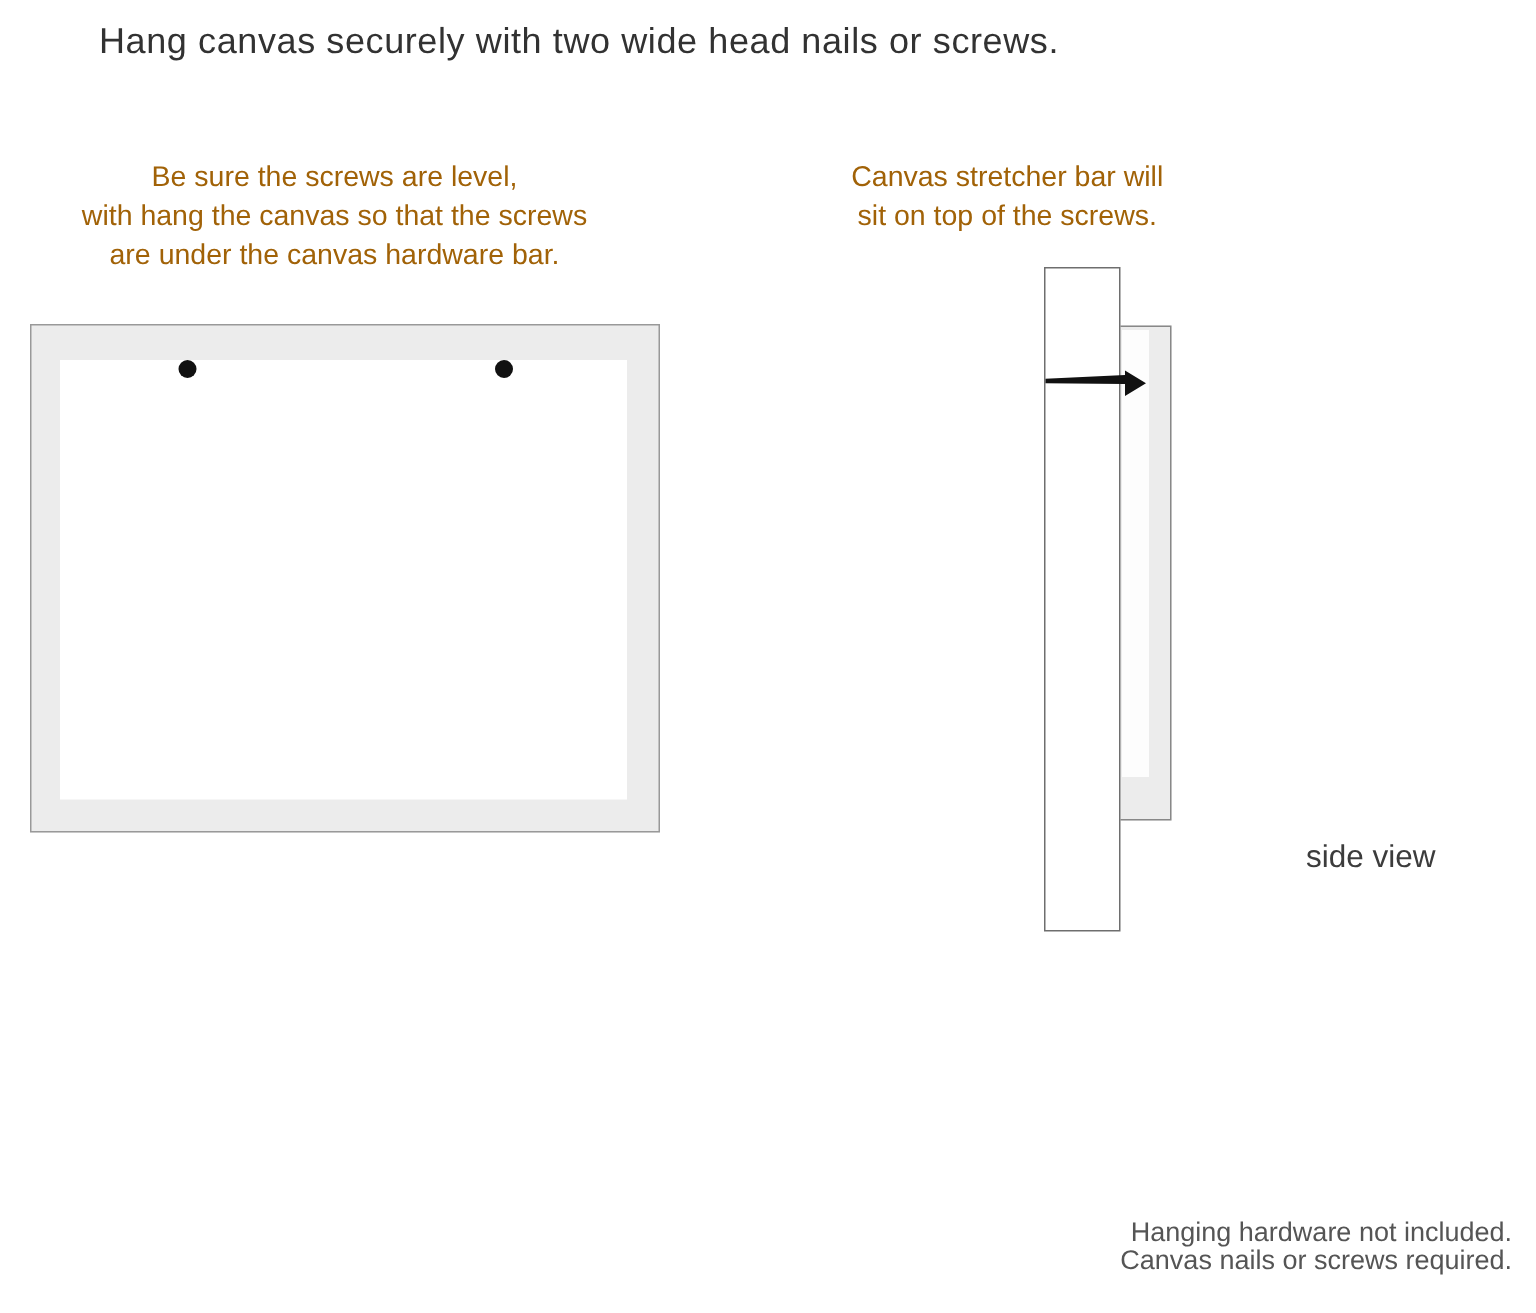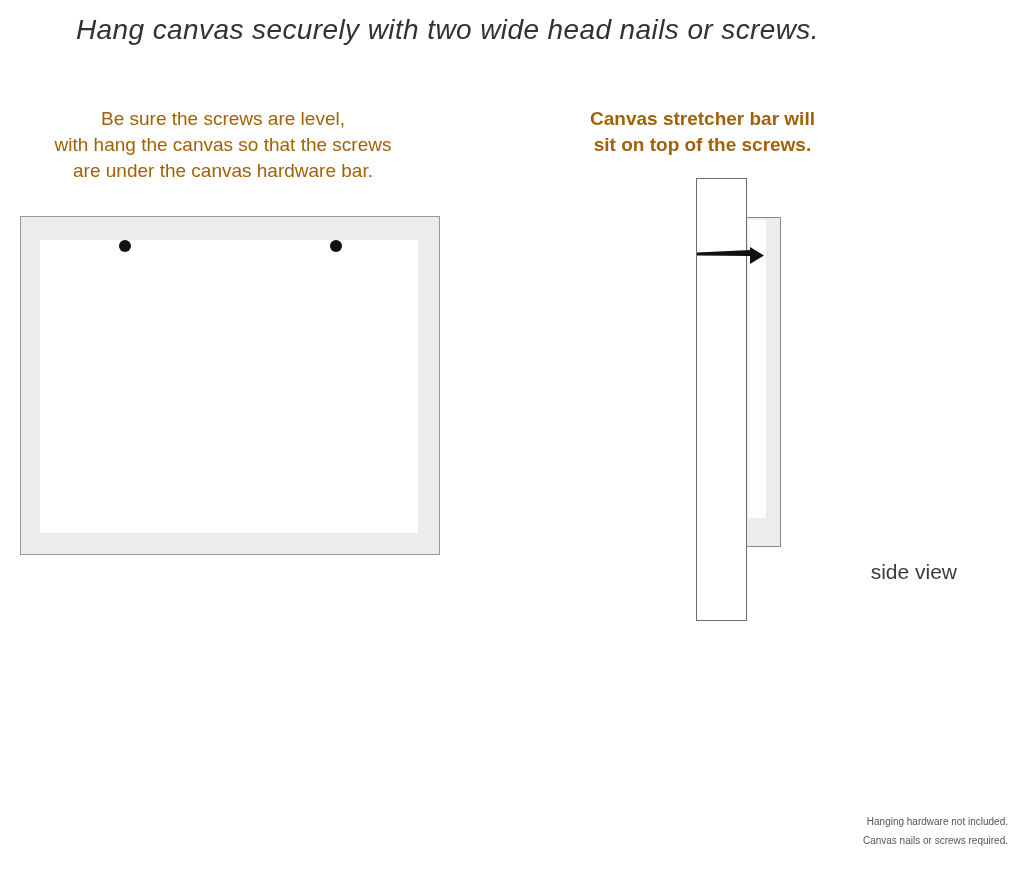--- a/index.html
+++ b/index.html
@@ -10,42 +10,41 @@
     height: 875px;
     background: #ffffff;
     font-family: "Liberation Sans", sans-serif;
     color: #333333;
     overflow: hidden;
   }
 
   
   .title {
     position: absolute;
-    left: 76px;
+    left: 66px;
     top: 14px;
-    font-size: 28px;
+    font-size: 24px;
     font-weight: 300;
     letter-spacing: 0.4px;
     color: #323232;
     white-space: nowrap;
-    font-style: italic;
   }
 
   
   .instr {
     position: absolute;
     top: 106px;
     text-align: center;
     font-size: 19px;
     font-weight: 300;
     line-height: 26px;
     color: #a16207;
   }
   .instr-front { left: 28px;  width: 390px; }
-  .instr-side  { left: 560px; width: 285px; font-weight: bold; }
+  .instr-side  { left: 529px; width: 285px; }
 
   
   .front-canvas {
     position: absolute;
     left: 20px; top: 216px;
     width: 420px; height: 339px;
     background: #ececec;
     border: 1px solid #999999;
   }
   .front-canvas .canvas-face {
@@ -102,21 +101,21 @@
     color: #3c3c3c;
   }
   .label-front { left: 240px; width: 200px; text-align: right; }
   .label-side  { left: 757px; width: 200px; text-align: right; }
 
   
   .footnote {
     position: absolute;
     right: 16px; top: 812px;
     text-align: right;
-    font-size: 10px;
+    font-size: 18px;
     font-weight: 300;
     line-height: 19px;
     color: #555555;
   }
 </style>
 </head>
 <body>
 
 <div class="page">
 

